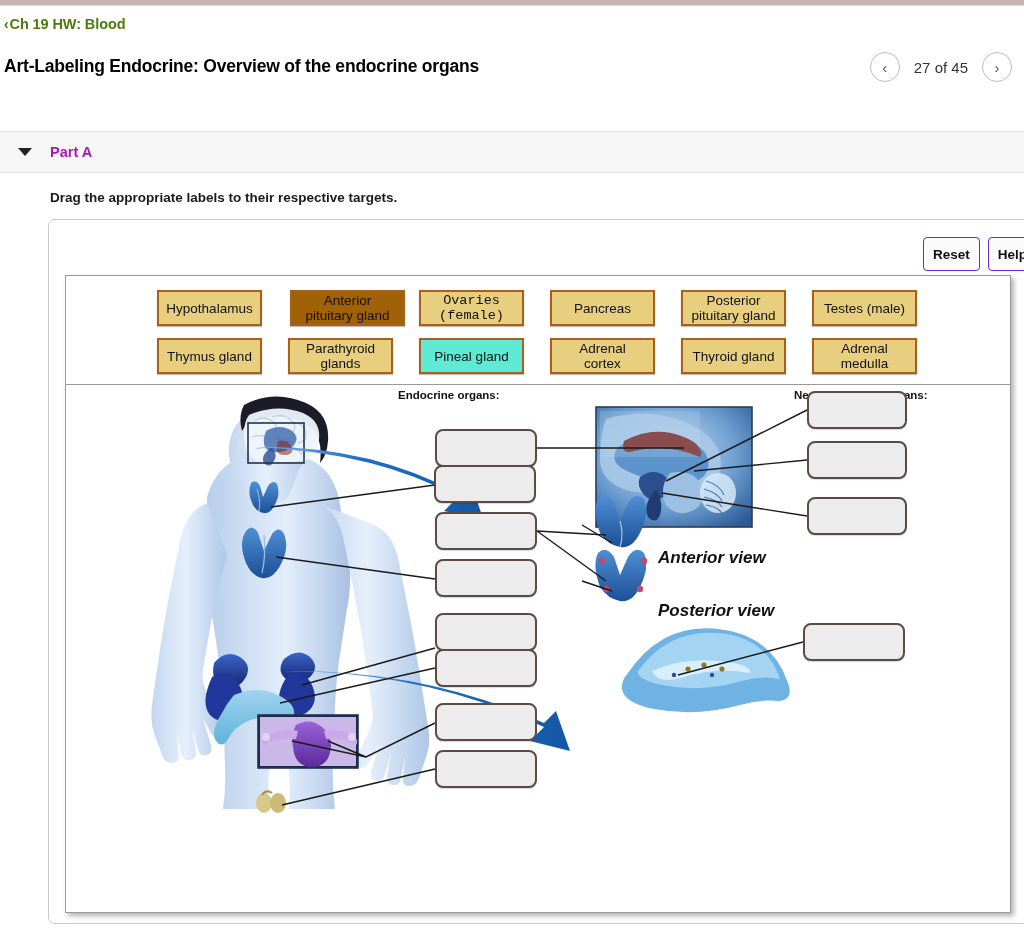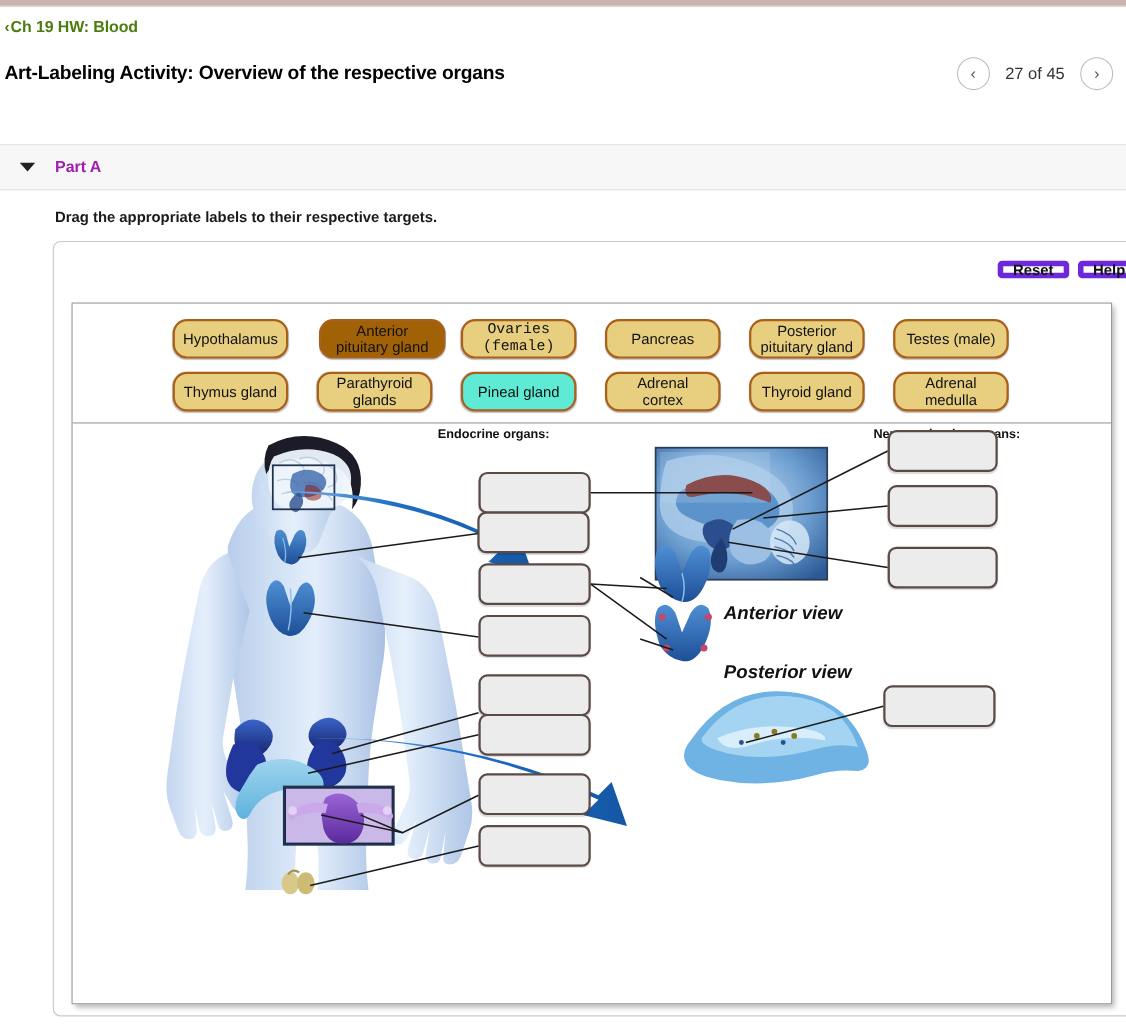--- a/index.html
+++ b/index.html
@@ -74,23 +74,23 @@
     position: absolute; left: 48px; top: 219px;
     width: 1000px; height: 705px;
     background: #fff;
     border: 1px solid #c9c9c9;
     border-radius: 7px;
   }
 
   
   #tool-row { position: absolute; right: 10px; top: 17px; display: flex; gap: 8px; }
   .tool-btn {
-    min-width: 48px; height: 16px; padding: 0 9px;
+    min-width: 48px; height: 34px; padding: 0 9px;
     background: #fbfbfb;
-    border: 5px solid #6d28d9; border-radius: 4px;
+    border: 1px solid #6d28d9; border-radius: 4px;
     font-size: 13.5px; font-weight: bold; color: #111;
     display: flex; align-items: center; justify-content: center;
     cursor: pointer; white-space: nowrap;
   }
 
   
   #workspace {
     position: absolute; left: 16px; top: 55px;
     width: 946px; height: 638px;
     border: 1px solid #9a9a9a;
@@ -102,21 +102,21 @@
     border-bottom: 1px solid #9a9a9a;
   }
   #canvas { position: relative; height: 527px; overflow: hidden; }
 
   
   .tile {
     position: absolute;
     background: linear-gradient(#eed892, #e2c濃66);
     background: #e7cf7f;
     border: 2px solid #a9601b;
-    border-radius: 13px;
+    border-radius: 0;
     color: #111; font-size: 13.5px; line-height: 15px;
     display: flex; align-items: center; justify-content: center;
     text-align: center;
     cursor: grab;
     box-shadow: 0 1px 1px rgba(0,0,0,0.25);
     padding: 0 4px;
   }
 
   
   .target {
@@ -142,21 +142,21 @@
 </style>
 </head>
 <body>
 
 <div id="topbar"></div>
 
 <div id="breadcrumb">
   <span class="chev">‹</span><span>Ch 19 HW: Blood</span>
 </div>
 
-<div id="page-title">Art-Labeling Activity: Overview of the respective organs</div>
+<div id="page-title">Art-Labeling Endocrine: Overview of the endocrine organs</div>
 
 <div id="pager">
   <div class="circle-btn">
     <span>‹</span>
   </div>
   <div id="pager-count">27 of 45</div>
   <div class="circle-btn">
     <span>›</span>
   </div>
 </div>

